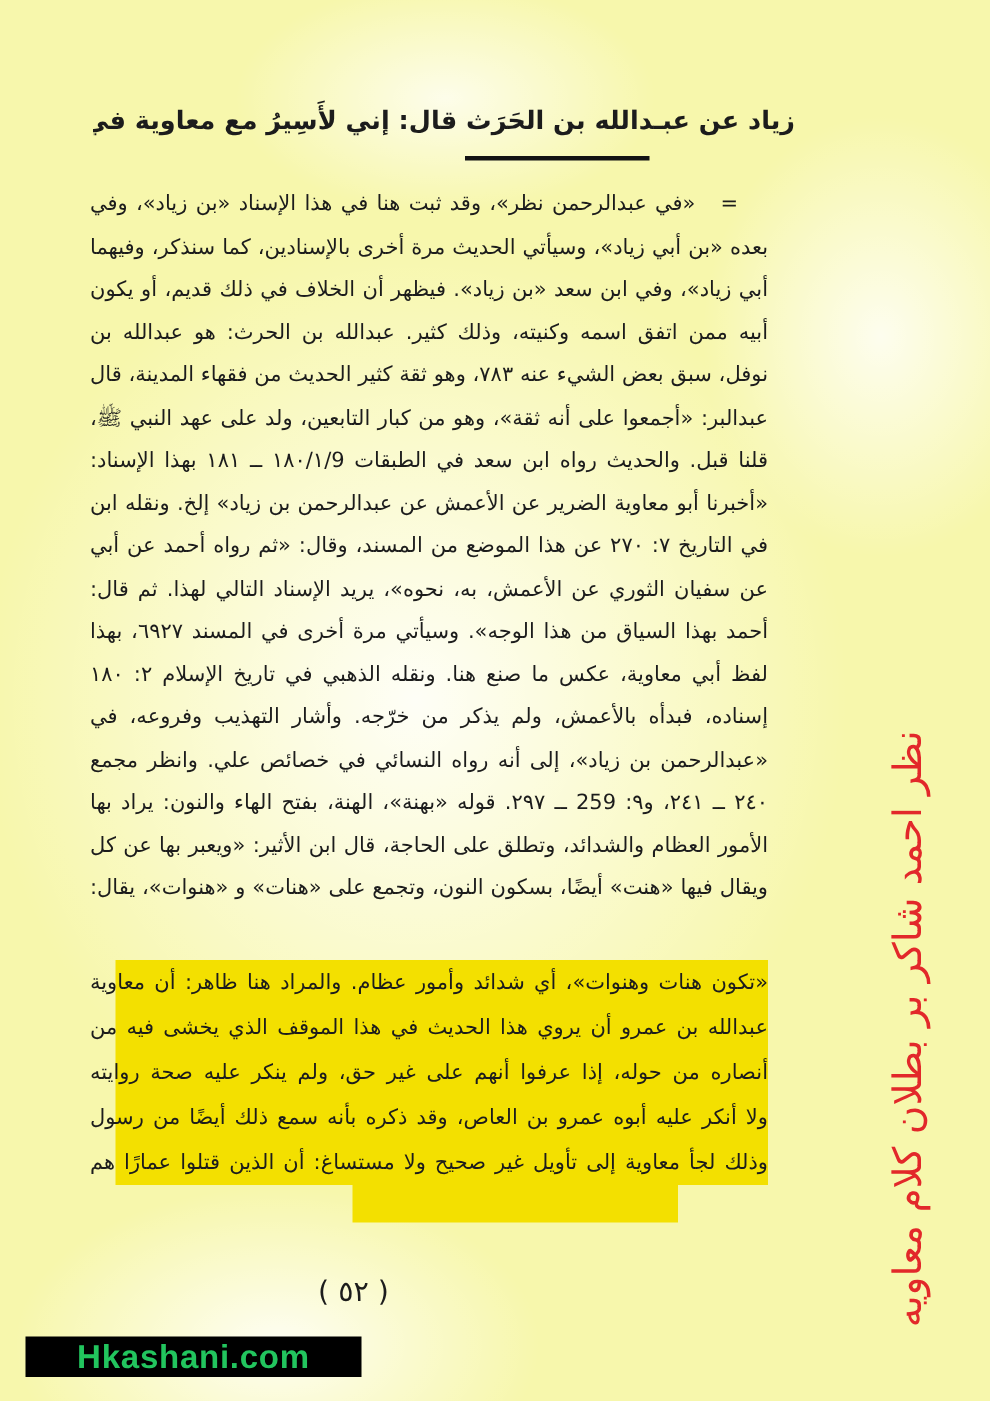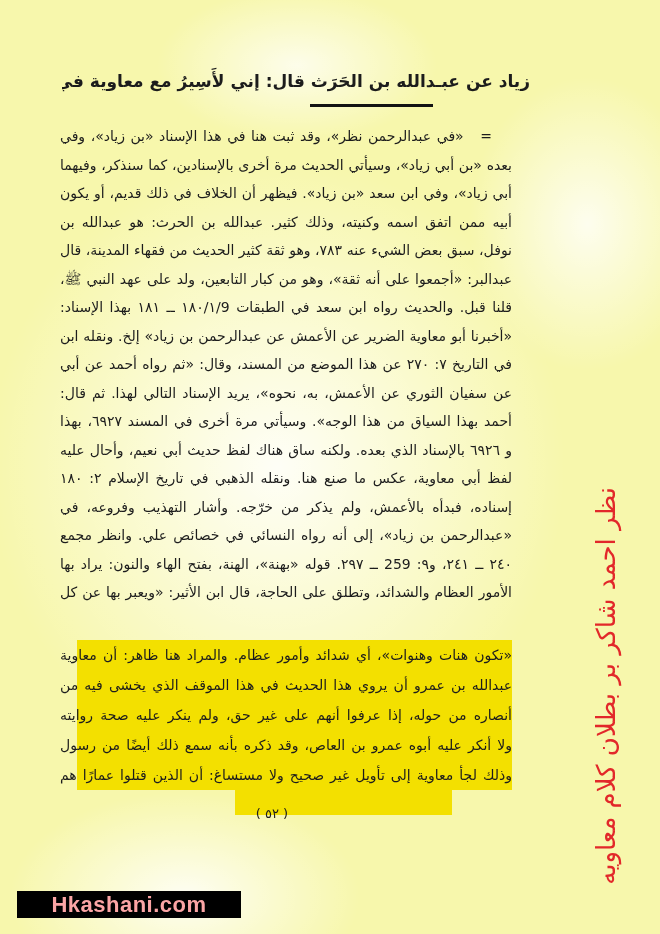--- a/index.html
+++ b/index.html
@@ -52,22 +52,22 @@
     height:25px;line-height:25px;overflow:hidden;
     text-align:right;text-align-last:right;padding-right:62px;
   }
   .margin-note{
     position:absolute;left:411px;top:662px;width:390px;height:40px;
     transform:rotate(-90deg);
     direction:rtl;text-align:center;
     font-size:26px;line-height:40px;white-space:nowrap;
   }
   .page-number{
-    position:absolute;top:806px;left:212px;width:120px;
-    direction:rtl;text-align:center;font-size:13px;letter-spacing:2px;
+    position:absolute;top:850px;left:212px;width:120px;
+    direction:rtl;text-align:left;font-size:19px;letter-spacing:2px;
   }
   .watermark{
     position:absolute;top:891px;left:17px;width:224px;height:27px;
     font-family:"Liberation Sans",sans-serif;font-weight:bold;
     font-size:22px;line-height:27px;text-align:center;letter-spacing:.5px;
   }
 </style>
 </head>
 <body>
 
@@ -82,38 +82,38 @@
     <div class="fn-line">بعده «بن أبي زياد»، وسيأتي الحديث مرة أخرى بالإسنادين، كما سنذكر، وفيهما «بن</div>
     <div class="fn-line">أبي زياد»، وفي ابن سعد «بن زياد». فيظهر أن الخلاف في ذلك قديم، أو يكون اسم</div>
     <div class="fn-line">أبيه ممن اتفق اسمه وكنيته، وذلك كثير. عبدالله بن الحرث: هو عبدالله بن الحرث بن</div>
     <div class="fn-line">نوفل، سبق بعض الشيء عنه ٧٨٣، وهو ثقة كثير الحديث من فقهاء المدينة، قال ابن</div>
     <div class="fn-line">عبدالبر: «أجمعوا على أنه ثقة»، وهو من كبار التابعين، ولد على عهد النبي ﷺ، كما</div>
     <div class="fn-line">قلنا قبل. والحديث رواه ابن سعد في الطبقات ١٨٠/١/9 ــ ١٨١ بهذا الإسناد:</div>
     <div class="fn-line">«أخبرنا أبو معاوية الضرير عن الأعمش عن عبدالرحمن بن زياد» إلخ. ونقله ابن كثير</div>
     <div class="fn-line">في التاريخ ٧: ٢٧٠ عن هذا الموضع من المسند، وقال: «ثم رواه أحمد عن أبي نعيم</div>
     <div class="fn-line">عن سفيان الثوري عن الأعمش، به، نحوه»، يريد الإسناد التالي لهذا. ثم قال: «تفرد به</div>
     <div class="fn-line">أحمد بهذا السياق من هذا الوجه». وسيأتي مرة أخرى في المسند ٦٩٢٧، بهذا الإسناد،</div>
-    <div class="fn-line">و ٦٩٢٦ بالإسناد الذي بعده. ولكنه ساق هناك لفظ حديث أبي نعيم، وأحال عليه</div>
     <div class="fn-line">لفظ أبي معاوية، عكس ما صنع هنا. ونقله الذهبي في تاريخ الإسلام ٢: ١٨٠ وقطع</div>
     <div class="fn-line">إسناده، فبدأه بالأعمش، ولم يذكر من خرّجه. وأشار التهذيب وفروعه، في ترجمة</div>
     <div class="fn-line">«عبدالرحمن بن زياد»، إلى أنه رواه النسائي في خصائص علي. وانظر مجمع الزوائد ٧:</div>
     <div class="fn-line">٢٤٠ ــ ٢٤١، و٩: 259 ــ ٢٩٧. قوله «بهنة»، الهنة، بفتح الهاء والنون: يراد بها</div>
     <div class="fn-line">الأمور العظام والشدائد، وتطلق على الحاجة، قال ابن الأثير: «ويعبر بها عن كل شيء».</div>
+    <div class="fn-line">ويقال فيها «هنت» أيضًا، بسكون النون، وتجمع على «هنات» و «هنوات»، يقال:</div>
   </div>
 
   <div class="hl-rect" style="background: rgb(243, 224, 0);"></div>
   <div class="hl-rect-last" style="background: rgb(243, 224, 0);"></div>
 
   <div class="hl-text" lang="ar" dir="rtl">
     <div class="hl-line">«تكون هنات وهنوات»، أي شدائد وأمور عظام. والمراد هنا ظاهر: أن معاوية ينكر على</div>
     <div class="hl-line">عبدالله بن عمرو أن يروي هذا الحديث في هذا الموقف الذي يخشى فيه من انتقاض</div>
     <div class="hl-line">أنصاره من حوله، إذا عرفوا أنهم على غير حق، ولم ينكر عليه صحة روايته الحديث،</div>
     <div class="hl-line">ولا أنكر عليه أبوه عمرو بن العاص، وقد ذكره بأنه سمع ذلك أيضًا من رسول الله ﷺ.</div>
     <div class="hl-line">وذلك لجأ معاوية إلى تأويل غير صحيح ولا مستساغ: أن الذين قتلوا عمارًا هم الذين</div>
   </div>
 
   <div class="margin-note" lang="ar" dir="rtl" style="color: rgb(226, 40, 42);">نظر احمد شاكر بر بطلان كلام معاويه</div>
 
   <div class="page-number" lang="ar" dir="rtl">( ٥٢ )</div>
 
-  <div class="watermark" style="background: rgb(0, 0, 0); color: #fca5a5;">Hkashani.com</div>
+  <div class="watermark" style="background: rgb(0, 0, 0); color: #22c55e;">Hkashani.com</div>
 
 </div>
 
 </body></html>

